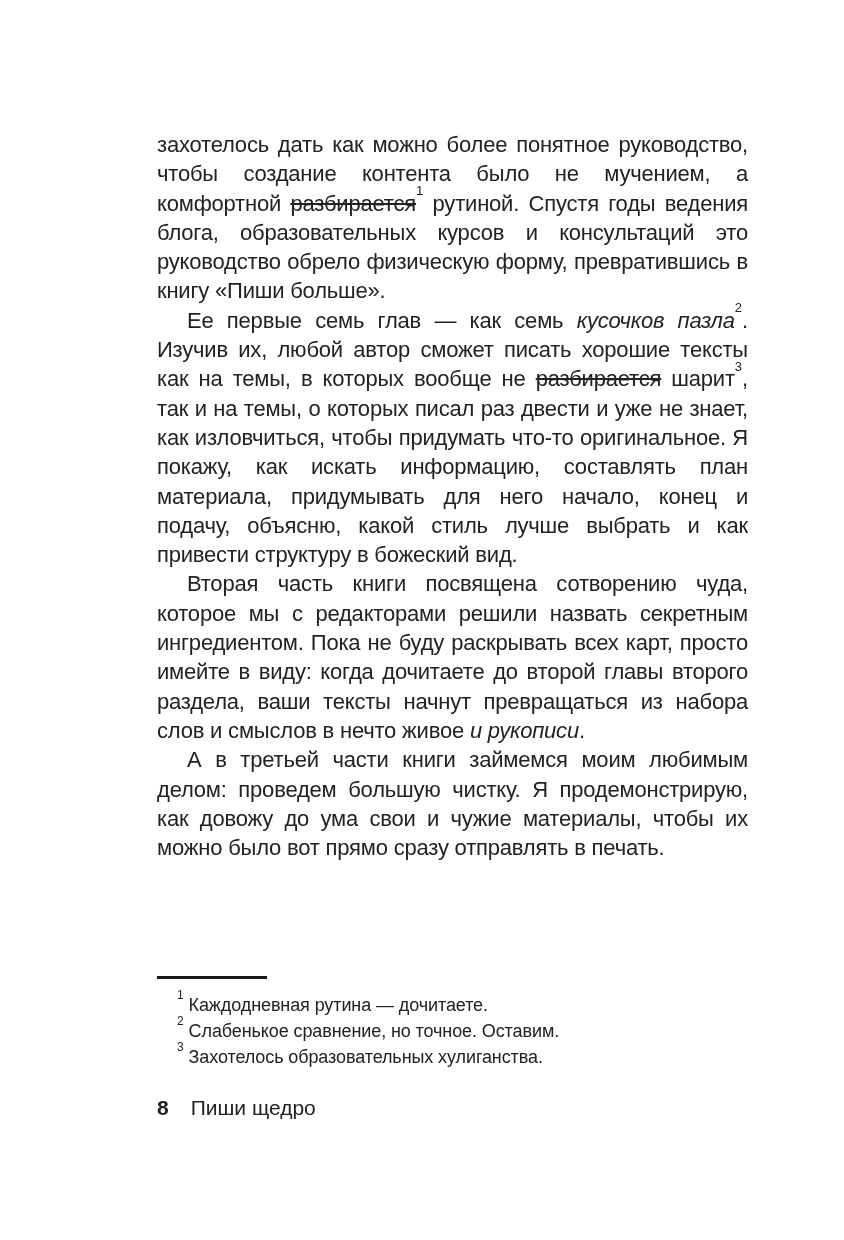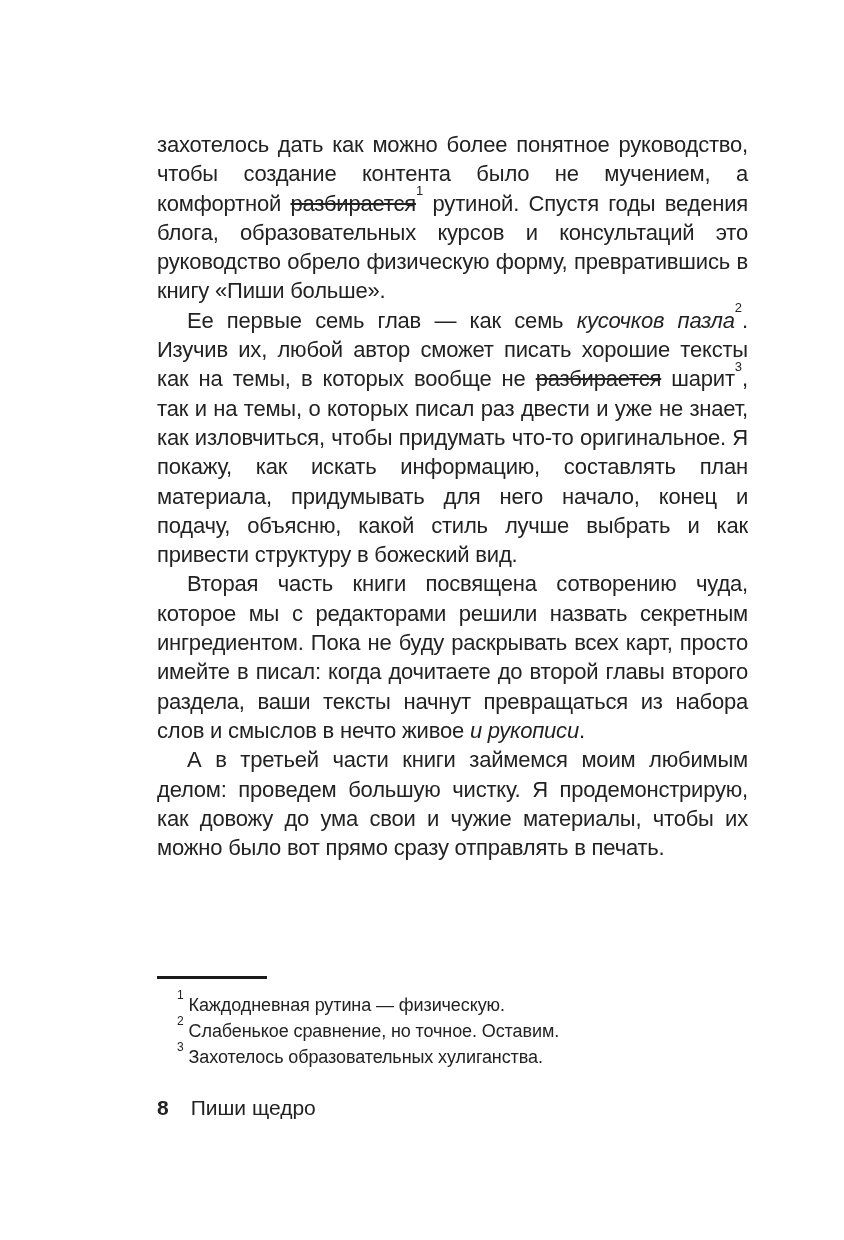--- a/index.html
+++ b/index.html
@@ -92,29 +92,29 @@
 <body>
 
 <div class="book-page">
 
   <div class="text-column">
 
     <div class="body-text">
 
     <p class="para"><span>захотелось дать как можно более понятное руководство, чтобы создание контента было не мучением, а комфортной </span><span class="strike">разбирается</span><sup class="fn-ref">1</sup><span> рутиной. Спустя годы ведения блога, образовательных курсов и консультаций это руководство обрело физическую форму, превратившись в книгу «Пиши больше».</span></p>
         <p class="para indent"><span>Ее первые семь глав — как семь </span><em>кусочков пазла</em><sup class="fn-ref">2</sup><span>. Изучив их, любой автор сможет писать хорошие тексты как на темы, в которых вообще не </span><span class="strike">разбирается</span><span> шарит</span><sup class="fn-ref">3</sup><span>, так и на темы, о которых писал раз двести и уже не знает, как изловчиться, чтобы придумать что-то оригинальное. Я покажу, как искать информацию, составлять план материала, придумывать для него начало, конец и подачу, объясню, какой стиль лучше выбрать и как привести структуру в божеский вид.</span></p>
-        <p class="para indent"><span>Вторая часть книги посвящена сотворению чуда, которое мы с редакторами решили назвать секретным ингредиентом. Пока не буду раскрывать всех карт, просто имейте в писал: когда дочитаете до второй главы второго раздела, ваши тексты начнут превращаться из набора слов и смыслов в нечто живое </span><em>и рукописи</em><span>.</span></p>
+        <p class="para indent"><span>Вторая часть книги посвящена сотворению чуда, которое мы с редакторами решили назвать секретным ингредиентом. Пока не буду раскрывать всех карт, просто имейте в виду: когда дочитаете до второй главы второго раздела, ваши тексты начнут превращаться из набора слов и смыслов в нечто живое </span><em>и рукописи</em><span>.</span></p>
         <p class="para indent"><span>А в третьей части книги займемся моим любимым делом: проведем большую чистку. Я продемонстрирую, как довожу до ума свои и чужие материалы, чтобы их можно было вот прямо сразу отправлять в печать.</span></p>
       </div>
 
     <div class="footnotes">
       <div class="footnote-divider"></div>
 
       <div class="footnote">
-        <sup class="fn-num">1</sup><span>Каждодневная рутина — физическую.</span>
+        <sup class="fn-num">1</sup><span>Каждодневная рутина — дочитаете.</span>
       </div>
 
       <div class="footnote">
         <sup class="fn-num">2</sup><span>Слабенькое сравнение, но точное. Оставим.</span>
       </div>
 
       <div class="footnote">
         <sup class="fn-num">3</sup><span>Захотелось образовательных хулиганства.</span>
       </div>
     </div>

